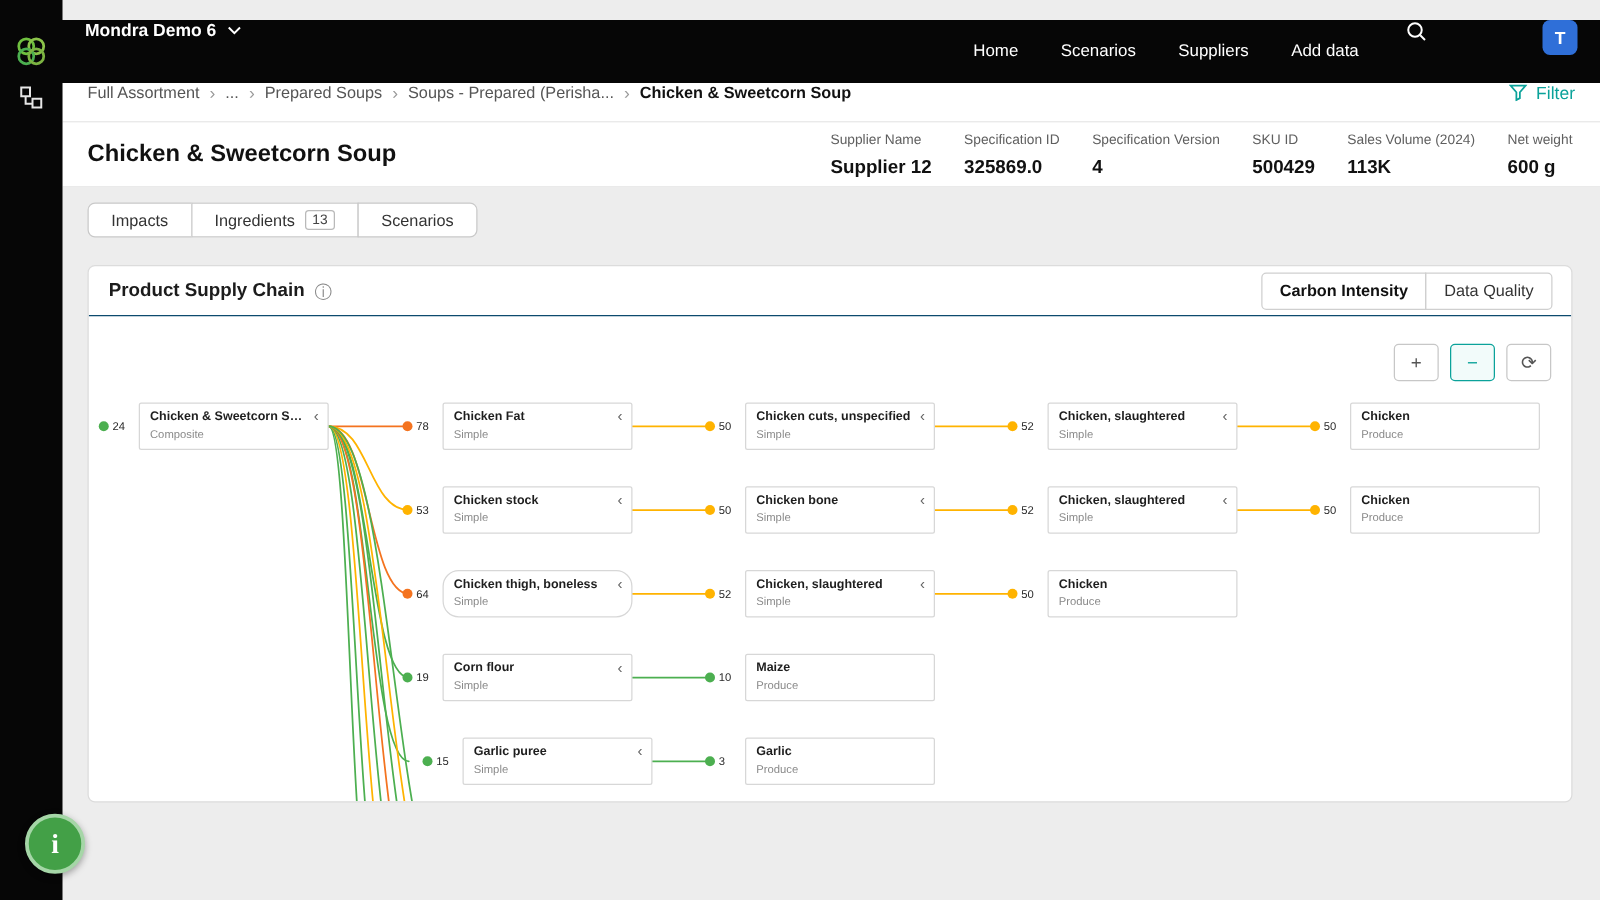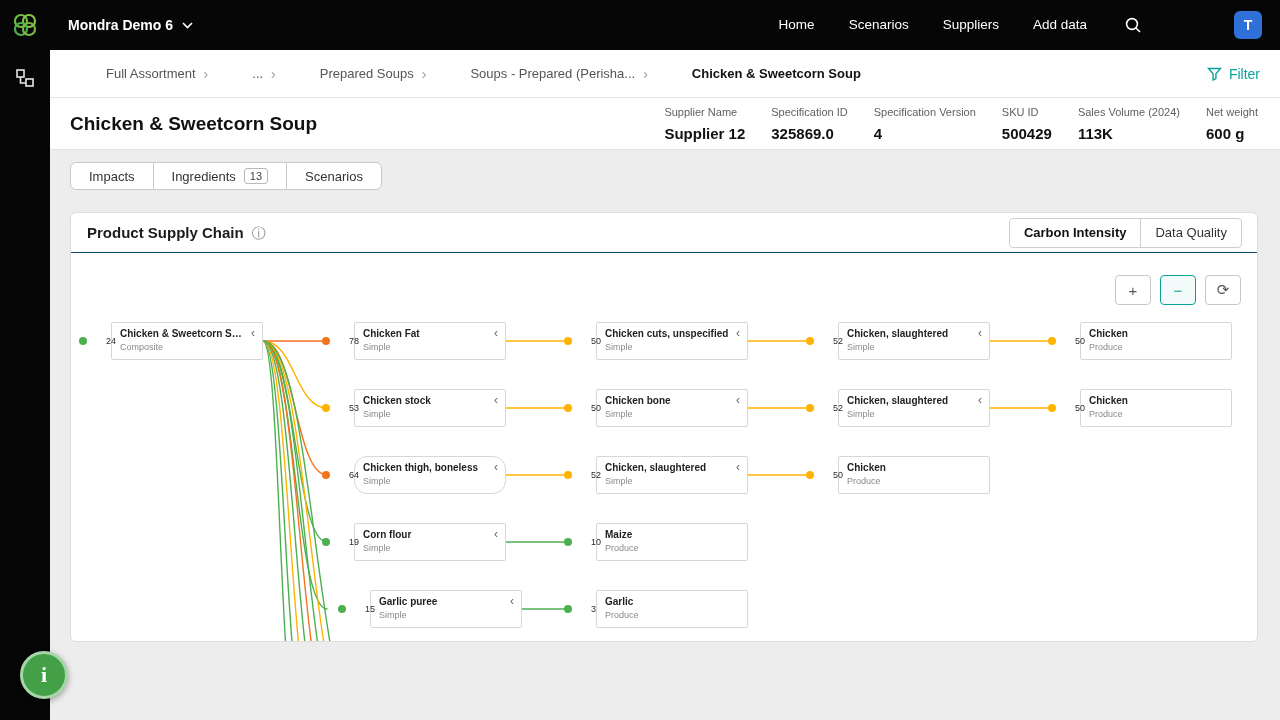--- a/index.html
+++ b/index.html
@@ -1,21 +1,21 @@
 <!DOCTYPE html>
 <html><head>
 <meta charset="utf-8">
 <style>
   * { box-sizing: border-box; }
   html,body { margin:0; padding:0; width:1280px; height:720px; overflow:hidden;
     font-family:"Liberation Sans", sans-serif; background:#ededed; }
 
   
-  .topbar { position:fixed; top:0; left:0; right:0; height:50px; background:#060606;
-    display:flex; align-items:center; z-index:10; color:#fff; }
+  .topbar { position:fixed; top:16px; left:0; right:0; height:50px; background:#060606;
+    display:flex; align-items:flex-start; z-index:10; color:#fff; }
   .logo-cell { width:50px; height:50px; display:flex; align-items:center; justify-content:center; }
   .org { display:flex; align-items:center; gap:9px; margin-left:18px; font-size:14px; font-weight:700; cursor:default; }
   .nav { display:flex; margin-left:auto; align-items:center; }
   .nav-item { padding:0 17px; font-size:13.5px; color:#fff; line-height:50px; }
   .search-btn { background:none; border:none; padding:0 14px; margin-left:6px; cursor:pointer; display:flex; align-items:center; }
   .avatar { width:28px; height:28px; border-radius:6px; background:#2f6fd8; color:#fff;
     display:flex; align-items:center; justify-content:center; font-size:14px; font-weight:700;
     margin-left:78px; margin-right:18px; }
 
   
@@ -26,21 +26,21 @@
     background:#43a047; border:3px solid #a5d6a7; color:#fff; z-index:20;
     display:flex; align-items:center; justify-content:center;
     font-family:"Liberation Serif", serif; font-weight:700; font-size:22px;
     box-shadow:0 2px 6px rgba(0,0,0,.35); cursor:pointer; }
 
   
   .content { margin-left:50px; padding-top:50px; }
   .crumb-bar { height:48px; background:#fff; border-bottom:1px solid #e3e3e3;
     display:flex; align-items:center; padding:0 20px; font-size:13px; color:#555; }
   .crumbs { display:flex; align-items:center; gap:8px; }
-  .crumb { color:#555;margin-left:36px; }
+  .crumb { color:#555; }
   .crumb.current { color:#111; font-weight:600; }
   .sep { color:#9a9a9a; font-size:14px; }
   .filter { margin-left:auto; display:flex; align-items:center; gap:7px;
     color:#0ba29a; font-size:14px; font-weight:500; cursor:pointer; }
 
   .prod-head { height:52px; background:#fff; border-bottom:1px solid #e3e3e3;
     display:flex; align-items:center; padding:0 22px 0 20px; }
   .prod-title { font-size:19px; font-weight:700; color:#111; }
   .meta { margin-left:auto; display:flex; gap:26px; }
   .meta-col .m-label { font-size:11px; color:#5f5f5f; margin-bottom:7px; }
@@ -78,21 +78,21 @@
     font-size:15px; color:#555; display:flex; align-items:center; justify-content:center; cursor:pointer; }
   .zbtn.active { border-color:#0ba29a; color:#0ba29a; background:#f2fbfa; }
 
   .node { position:absolute; width:152px; height:38px; background:#fff;
     border:1px solid #d7d7d7; border-radius:2px; padding:5px 8px; cursor:pointer; }
   .node .t { font-size:10px; font-weight:600; color:#1e1e1e; white-space:nowrap;
     overflow:hidden; text-overflow:ellipsis; padding-right:10px; }
   .node .s { font-size:9px; color:#8a8a8a; margin-top:3px; }
   .node .chev { position:absolute; top:4px; right:7px; font-size:12px; color:#666; line-height:1; }
   .score { position:absolute; left:-33px; top:50%; transform:translateY(-50%);
-    display:flex; align-items:center; gap:19px; }
+    display:flex; align-items:center; gap:3px; }
   .score .dot { width:8px; height:8px; border-radius:50%; display:inline-block; }
   .score .num { font-size:9px; color:#2b2b2b; }
 </style>
 </head>
 <body>
 
 <div class="rail">
   <div class="rail-icon">
     <svg width="22" height="22" viewBox="0 0 22 22">
       <rect x="3" y="3" width="7" height="7" fill="none" stroke="#e6e6e6" stroke-width="1.6"></rect>

